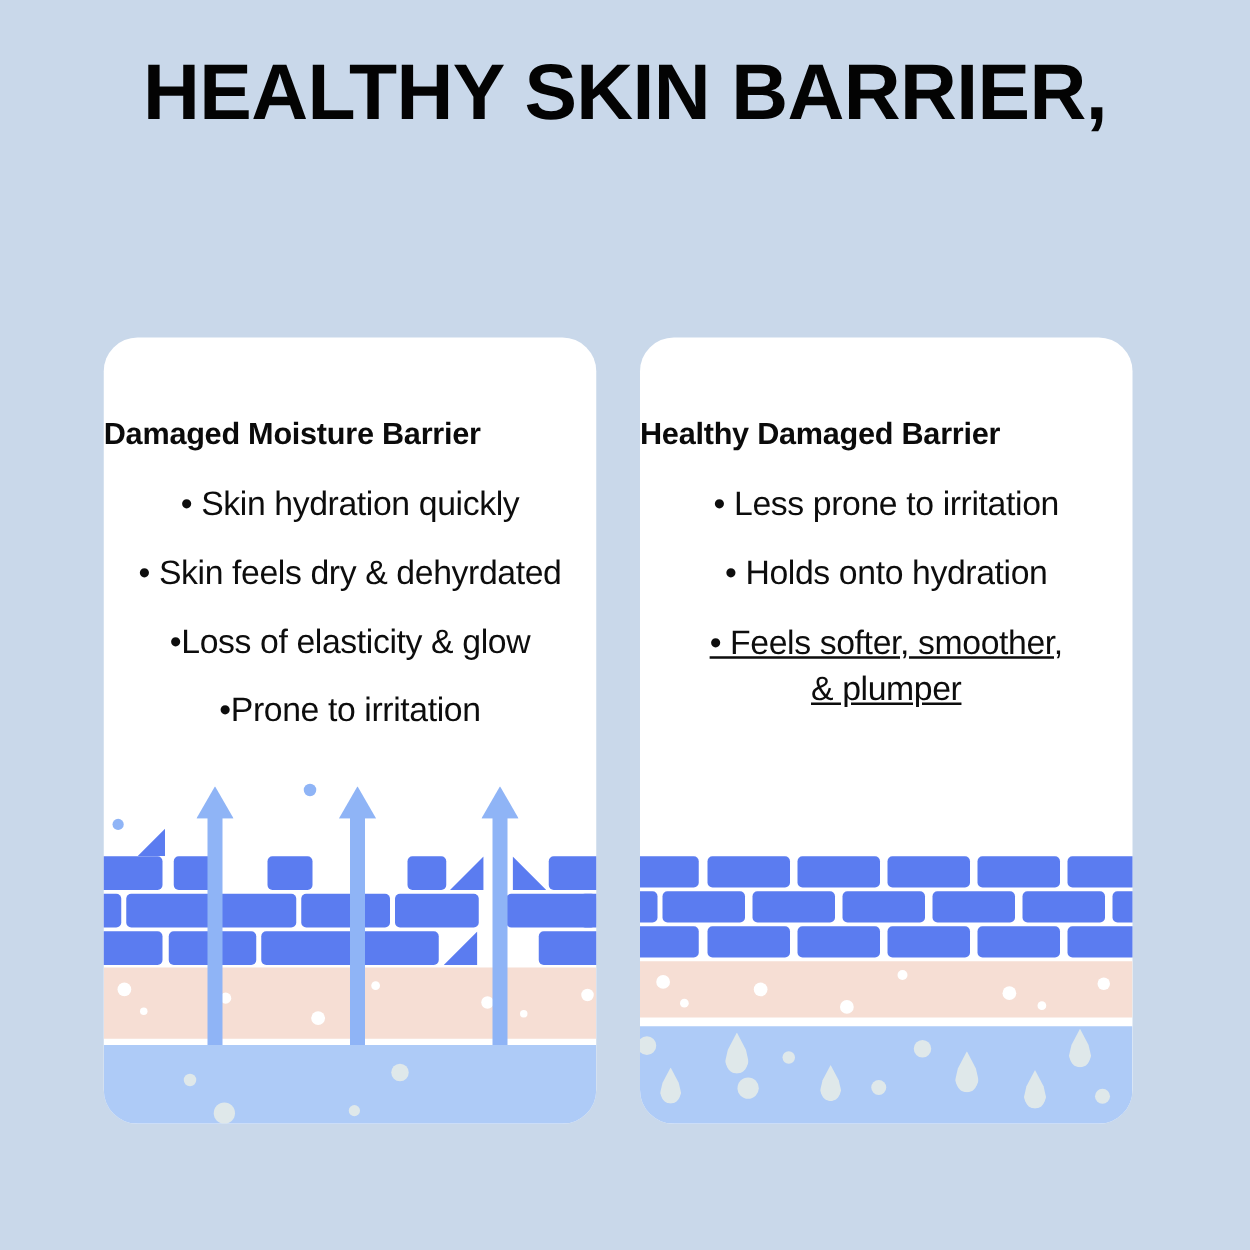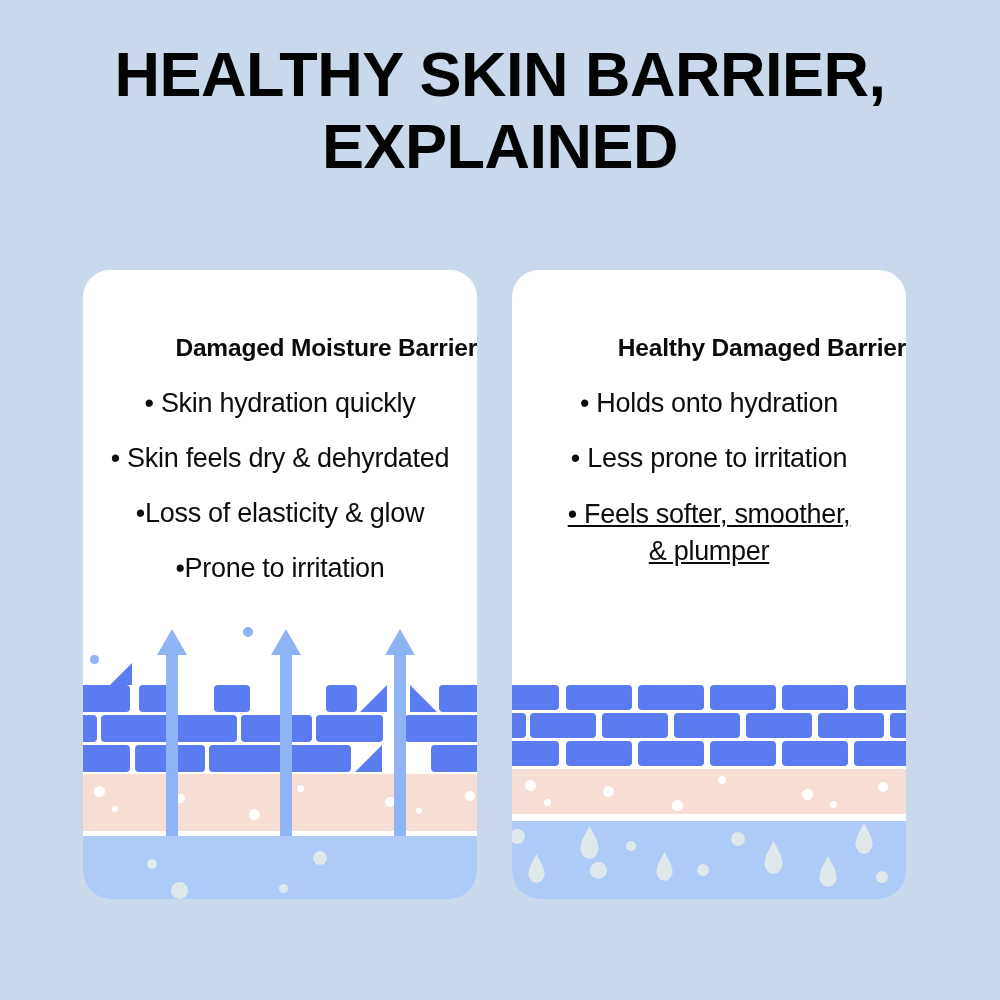--- a/index.html
+++ b/index.html
@@ -45,26 +45,25 @@
     overflow: hidden;
   }
   #card-damaged { left: 83px; }
   #card-healthy { left: 512px; }
 
   .card-heading {
     position: absolute;
     top: 64px;
     left: 0;
     width: 100%;
-    text-align: right;
+    text-align: left;
     font-size: 24.5px;
     font-weight: 700;
     letter-spacing: -0.2px;
     color: #0b0b0b;
-    padding-left: 45px;
   }
 
   .bullet-list {
     position: absolute;
     top: 116px;
     left: 0;
     width: 100%;
     text-align: center;
   }
   .bullet-item {
@@ -156,21 +155,20 @@
     height: 26px;
     background: #8fb4f6;
     clip-path: polygon(50% 0%, 100% 100%, 0% 100%);
   }
 </style>
 </head>
 <body>
 
 <div id="title-block">
   <div class="title-line">HEALTHY SKIN BARRIER,</div>
-  <div class="title-line">EXPLAINED</div>
 </div>
 
 <div class="card" id="card-damaged">
 
   <div class="card-heading">Damaged Moisture Barrier</div>
 
   <div class="bullet-list">
     <div class="bullet-item">•   Skin hydration quickly</div>
     <div class="bullet-item">• Skin feels dry &amp; dehyrdated</div>
     <div class="bullet-item">•Loss of elasticity &amp; glow</div>
@@ -235,22 +233,22 @@
     </div>
 
   </div>
 </div>
 
 <div class="card" id="card-healthy">
 
   <div class="card-heading">Healthy Damaged Barrier</div>
 
   <div class="bullet-list">
+    <div class="bullet-item">•  Less prone to irritation</div>
     <div class="bullet-item">• Holds onto hydration</div>
-    <div class="bullet-item">•  Less prone to irritation</div>
     <div class="bullet-item two-line" style="white-space:pre-line;text-decoration:underline;">•   Feels softer, smoother,
 &amp; plumper</div>
   </div>
 
   <div class="illus">
 
     <div class="brick" style="left:-8px;  top:66px; width:55px; height:25px;"></div>
     <div class="brick" style="left:54px;  top:66px; width:66px; height:25px;"></div>
     <div class="brick" style="left:126px; top:66px; width:66px; height:25px;"></div>
     <div class="brick" style="left:198px; top:66px; width:66px; height:25px;"></div>

